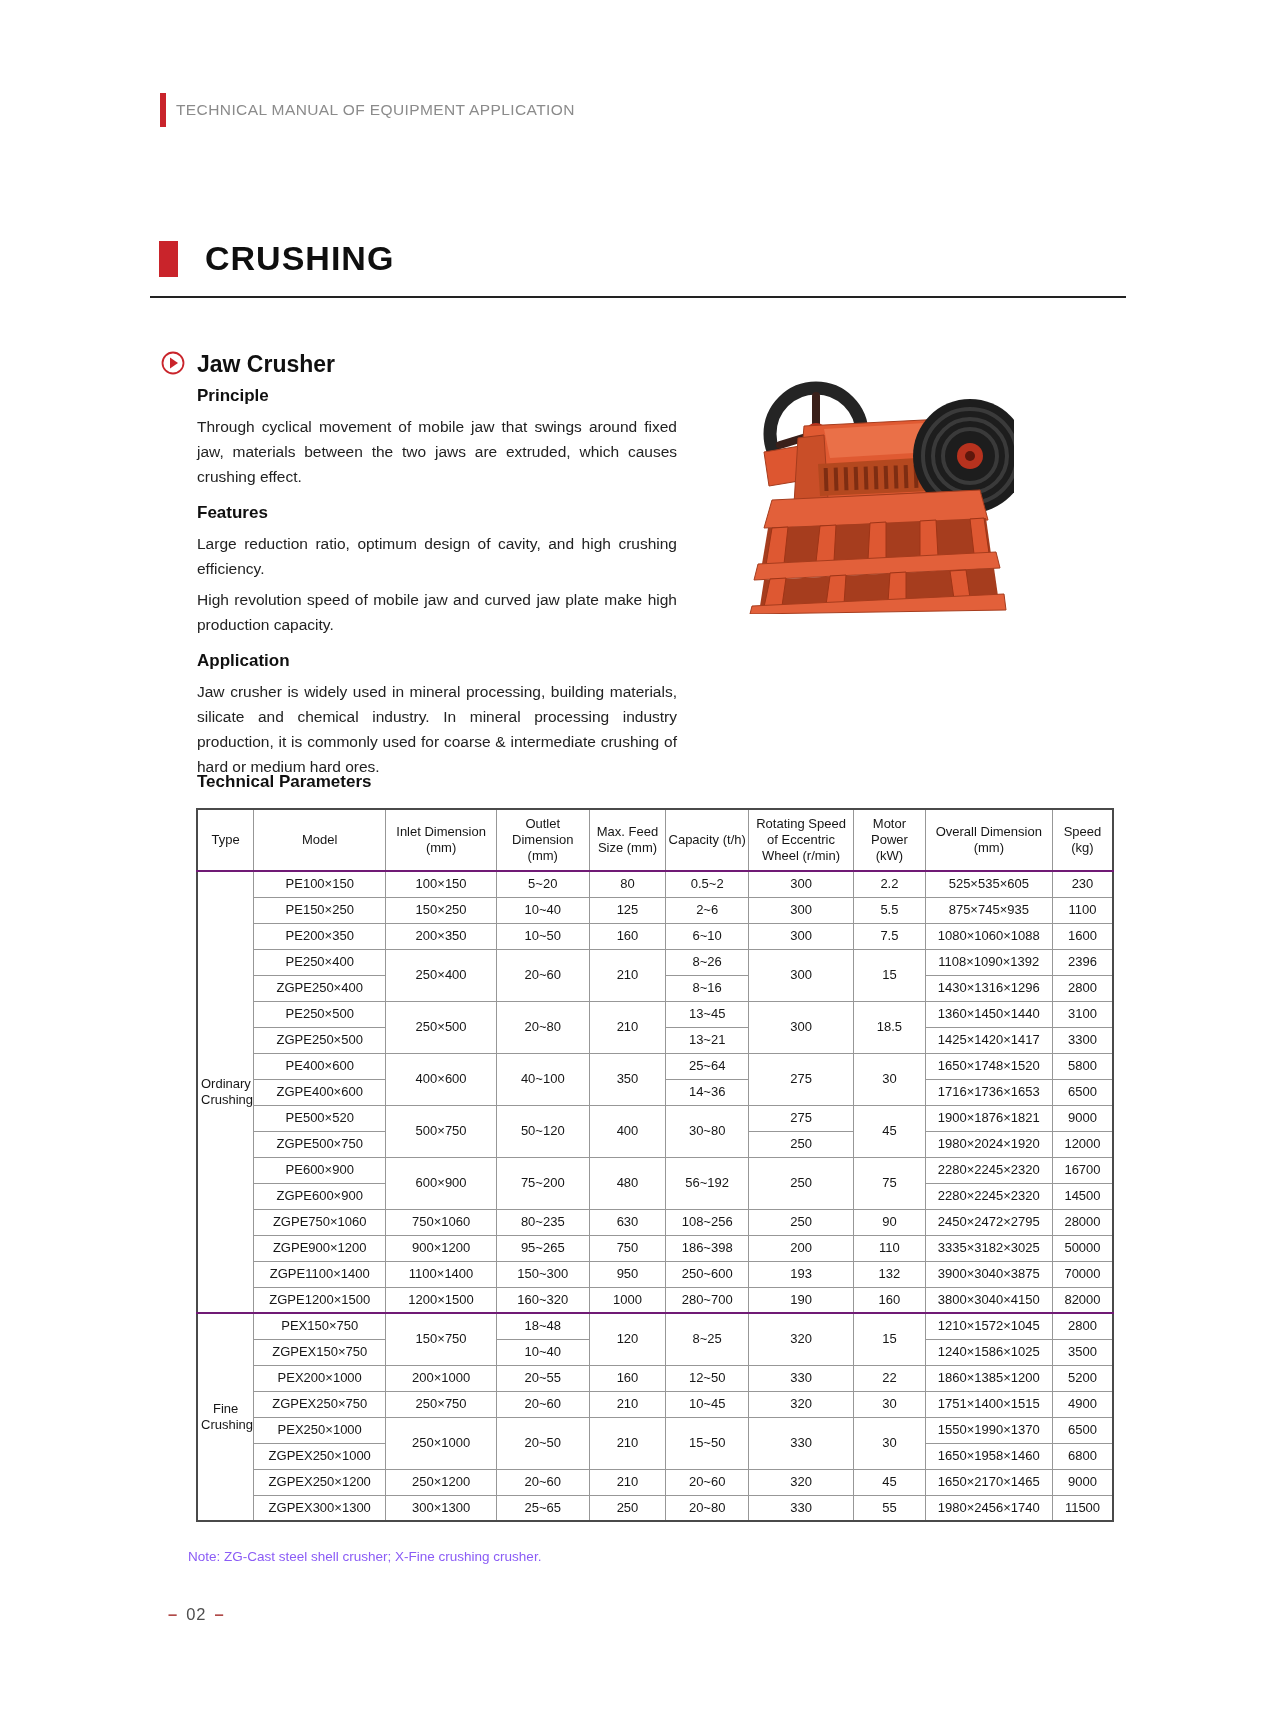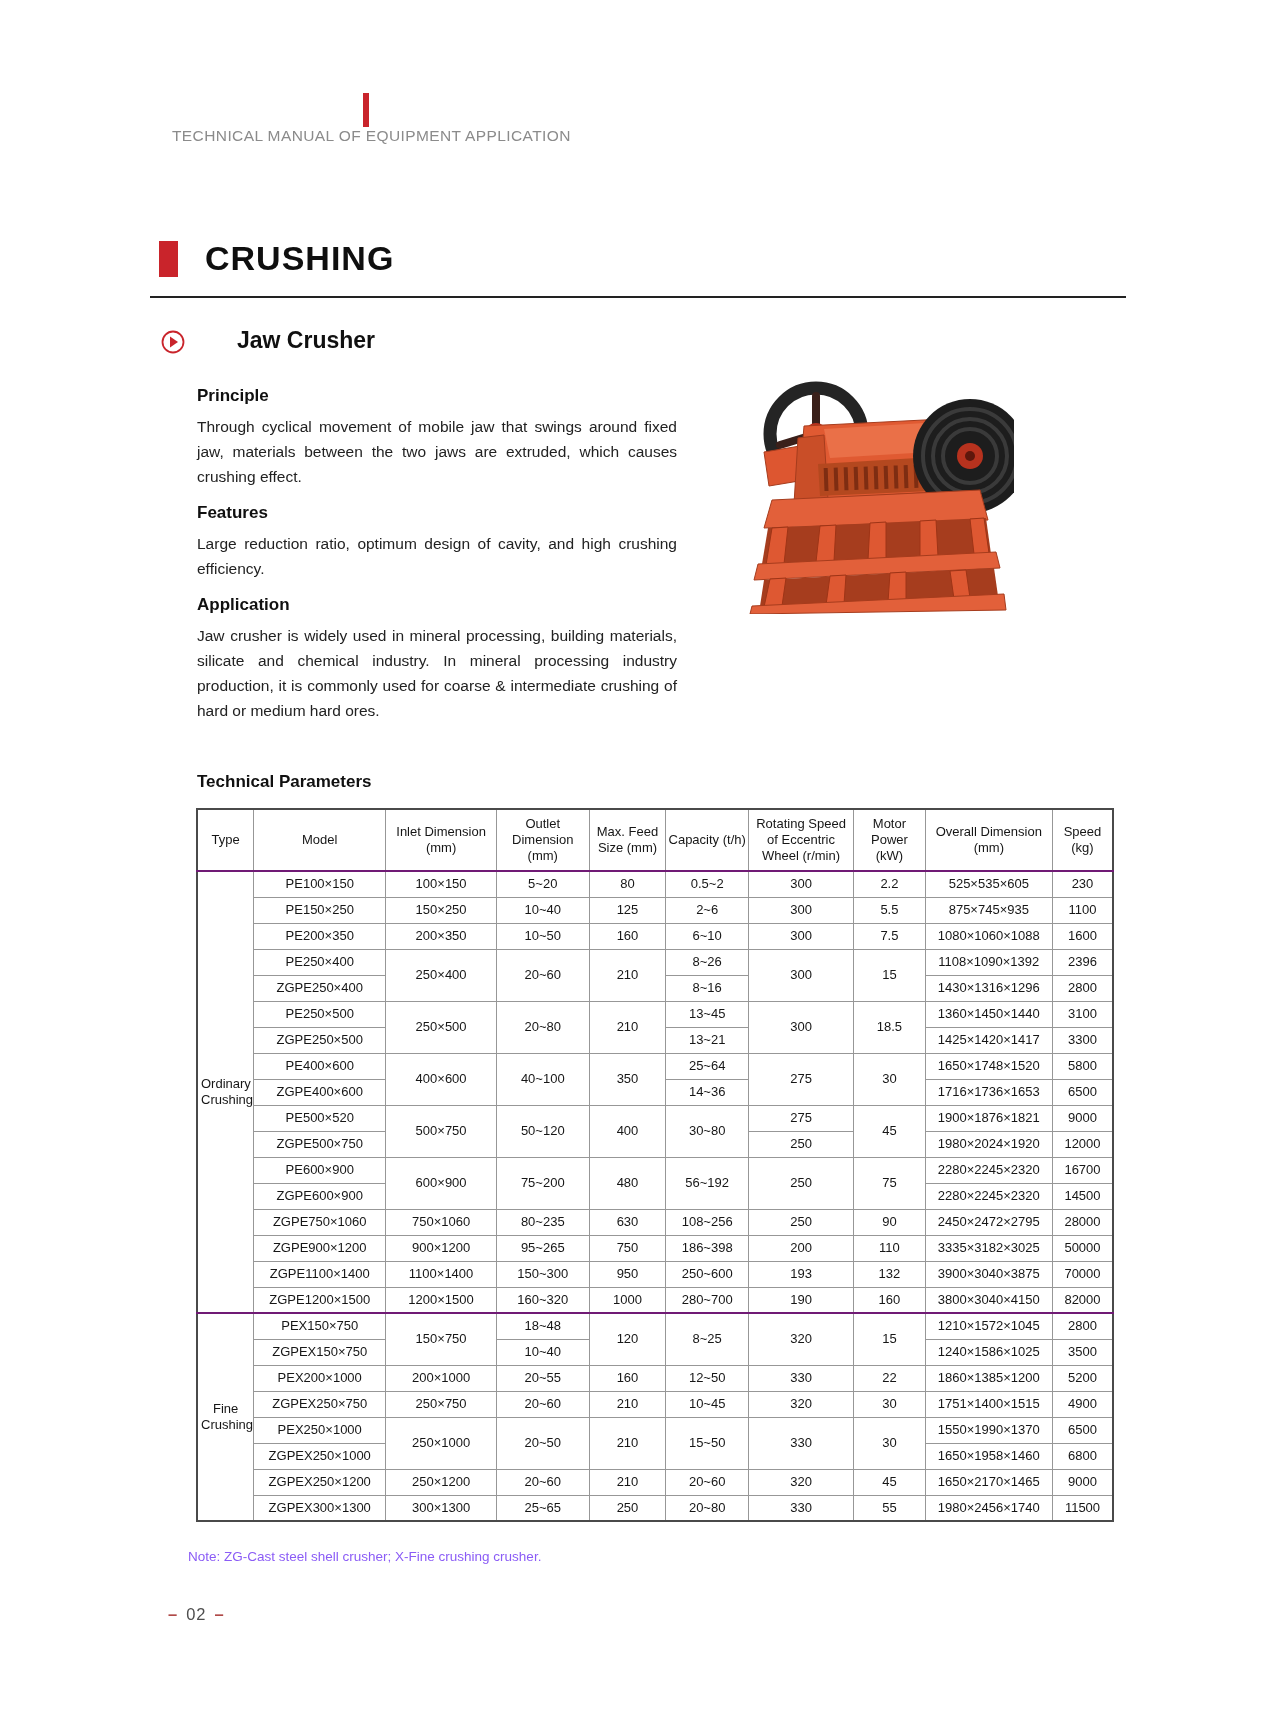--- a/index.html
+++ b/index.html
@@ -1,31 +1,31 @@
 <!DOCTYPE html>
 <html><head>
 <meta charset="utf-8">
 <style>
   * { margin:0; padding:0; box-sizing:border-box; }
   body { background:#e8e8e8; font-family:"Liberation Sans", sans-serif; }
   .page { position:relative; width:1276px; height:1719px; background:#ffffff; margin:0 auto; overflow:hidden; color:#1d1d1d; }
 
   
-  .doc-header { position:absolute; top:93px; left:172px; display:flex; align-items:center;flex-direction:column; }
+  .doc-header { position:absolute; top:93px; left:160px; display:flex; align-items:center; }
   .doc-header .bar { width:6px; height:34px; background:#c9242b; margin-right:10px; }
   .doc-header .txt { font-size:15.5px; color:#8b8b8b; letter-spacing:0.4px; }
 
   
   .title-row { position:absolute; top:239px; left:159px; display:flex; align-items:center; }
   .title-row .sq { width:19px; height:36px; background:#c9242b; margin-right:19px; }
   .title-row h1 { font-size:34px; font-weight:700; color:#0f0f0f; letter-spacing:1px;margin-left:8px; }
   .divider { position:absolute; top:296px; left:150px; width:976px; border-top:2px solid #222; }
 
   
-  .sub-head { position:absolute; top:327px; left:161px; display:flex; align-items:flex-end;gap:40px; }
+  .sub-head { position:absolute; top:351px; left:161px; display:flex; align-items:flex-start; }
   .sub-head .icon { width:24px; height:24px; margin-right:12px; flex:0 0 auto; }
   .sub-head h2 { font-size:23px; font-weight:700; color:#101010; }
 
   
   .text-col { position:absolute; top:382px; left:197px; width:480px; }
   .text-col h3 { font-size:17px; font-weight:700; color:#101010; margin:14px 0 8px; }
   .text-col h3:first-child { margin-top:4px; }
   .text-col p { font-size:15.5px; line-height:25px; color:#222; text-align:justify; margin-bottom:6px; }
 
   
@@ -73,20 +73,21 @@
       <path d="M9 6.5 L17 12 L9 17.5 Z" fill="#c9242b"></path>
     </svg>
     <h2>Jaw Crusher</h2>
   </div>
 
   <div class="text-col">
     <h3>Principle</h3>
     <p>Through cyclical movement of mobile jaw that swings around fixed jaw, materials between the two jaws are extruded, which causes crushing effect.</p>
     <h3>Features</h3>
     <p>Large reduction ratio, optimum design of cavity, and high crushing efficiency.</p>
+    <p>High revolution speed of mobile jaw and curved jaw plate make high production capacity.</p>
     <h3>Application</h3>
     <p>Jaw crusher is widely used in mineral processing, building materials, silicate and chemical industry. In mineral processing industry production, it is commonly used for coarse &amp; intermediate crushing of hard or medium hard ores.</p>
   </div>
 
   <svg class="photo" viewBox="0 0 302 246" aria-label="jaw crusher">
 
     <g>
       <circle cx="104" cy="66" r="46" fill="none" stroke="#242424" stroke-width="13"></circle>
       <g stroke="#3a201a" stroke-width="8" stroke-linecap="round">
         <line x1="104" y1="66" x2="104" y2="28"></line>

